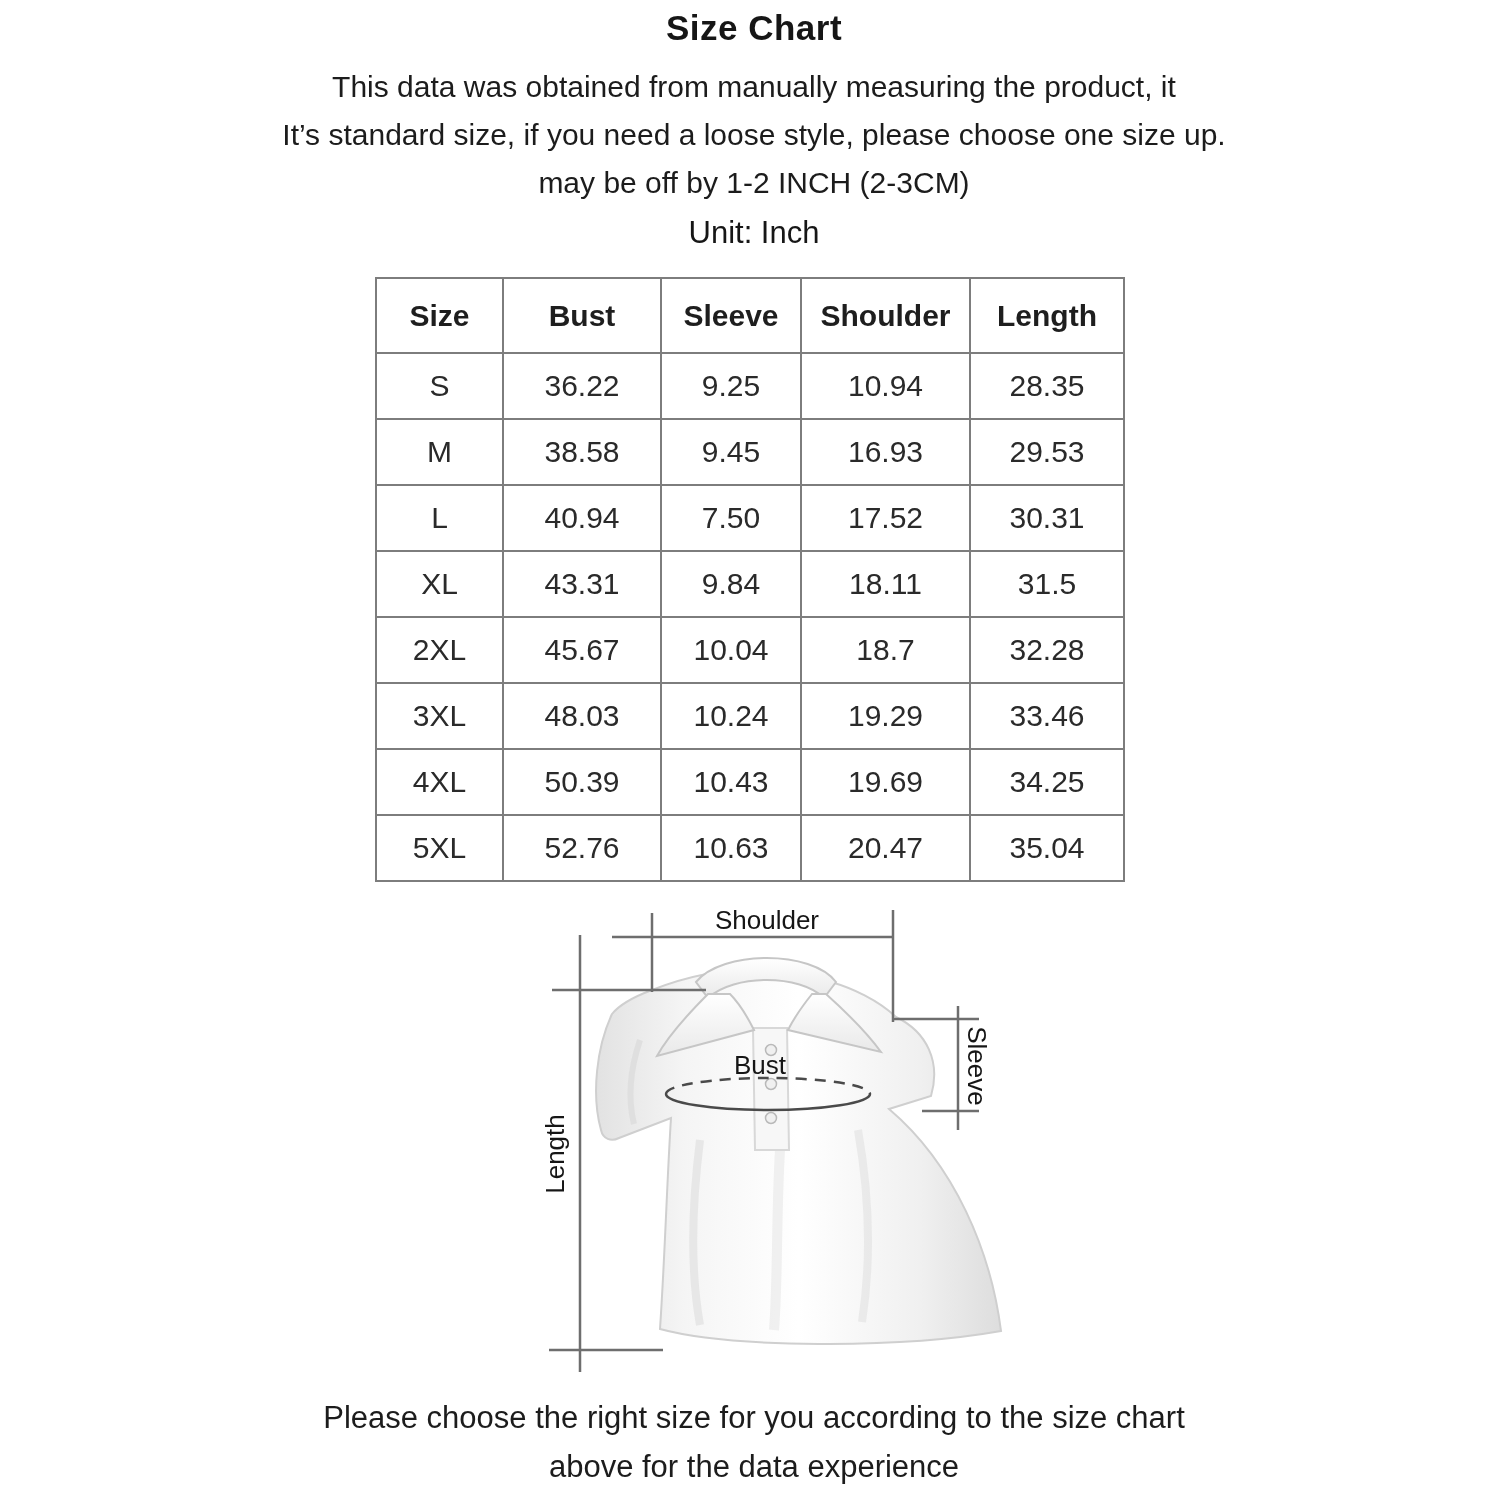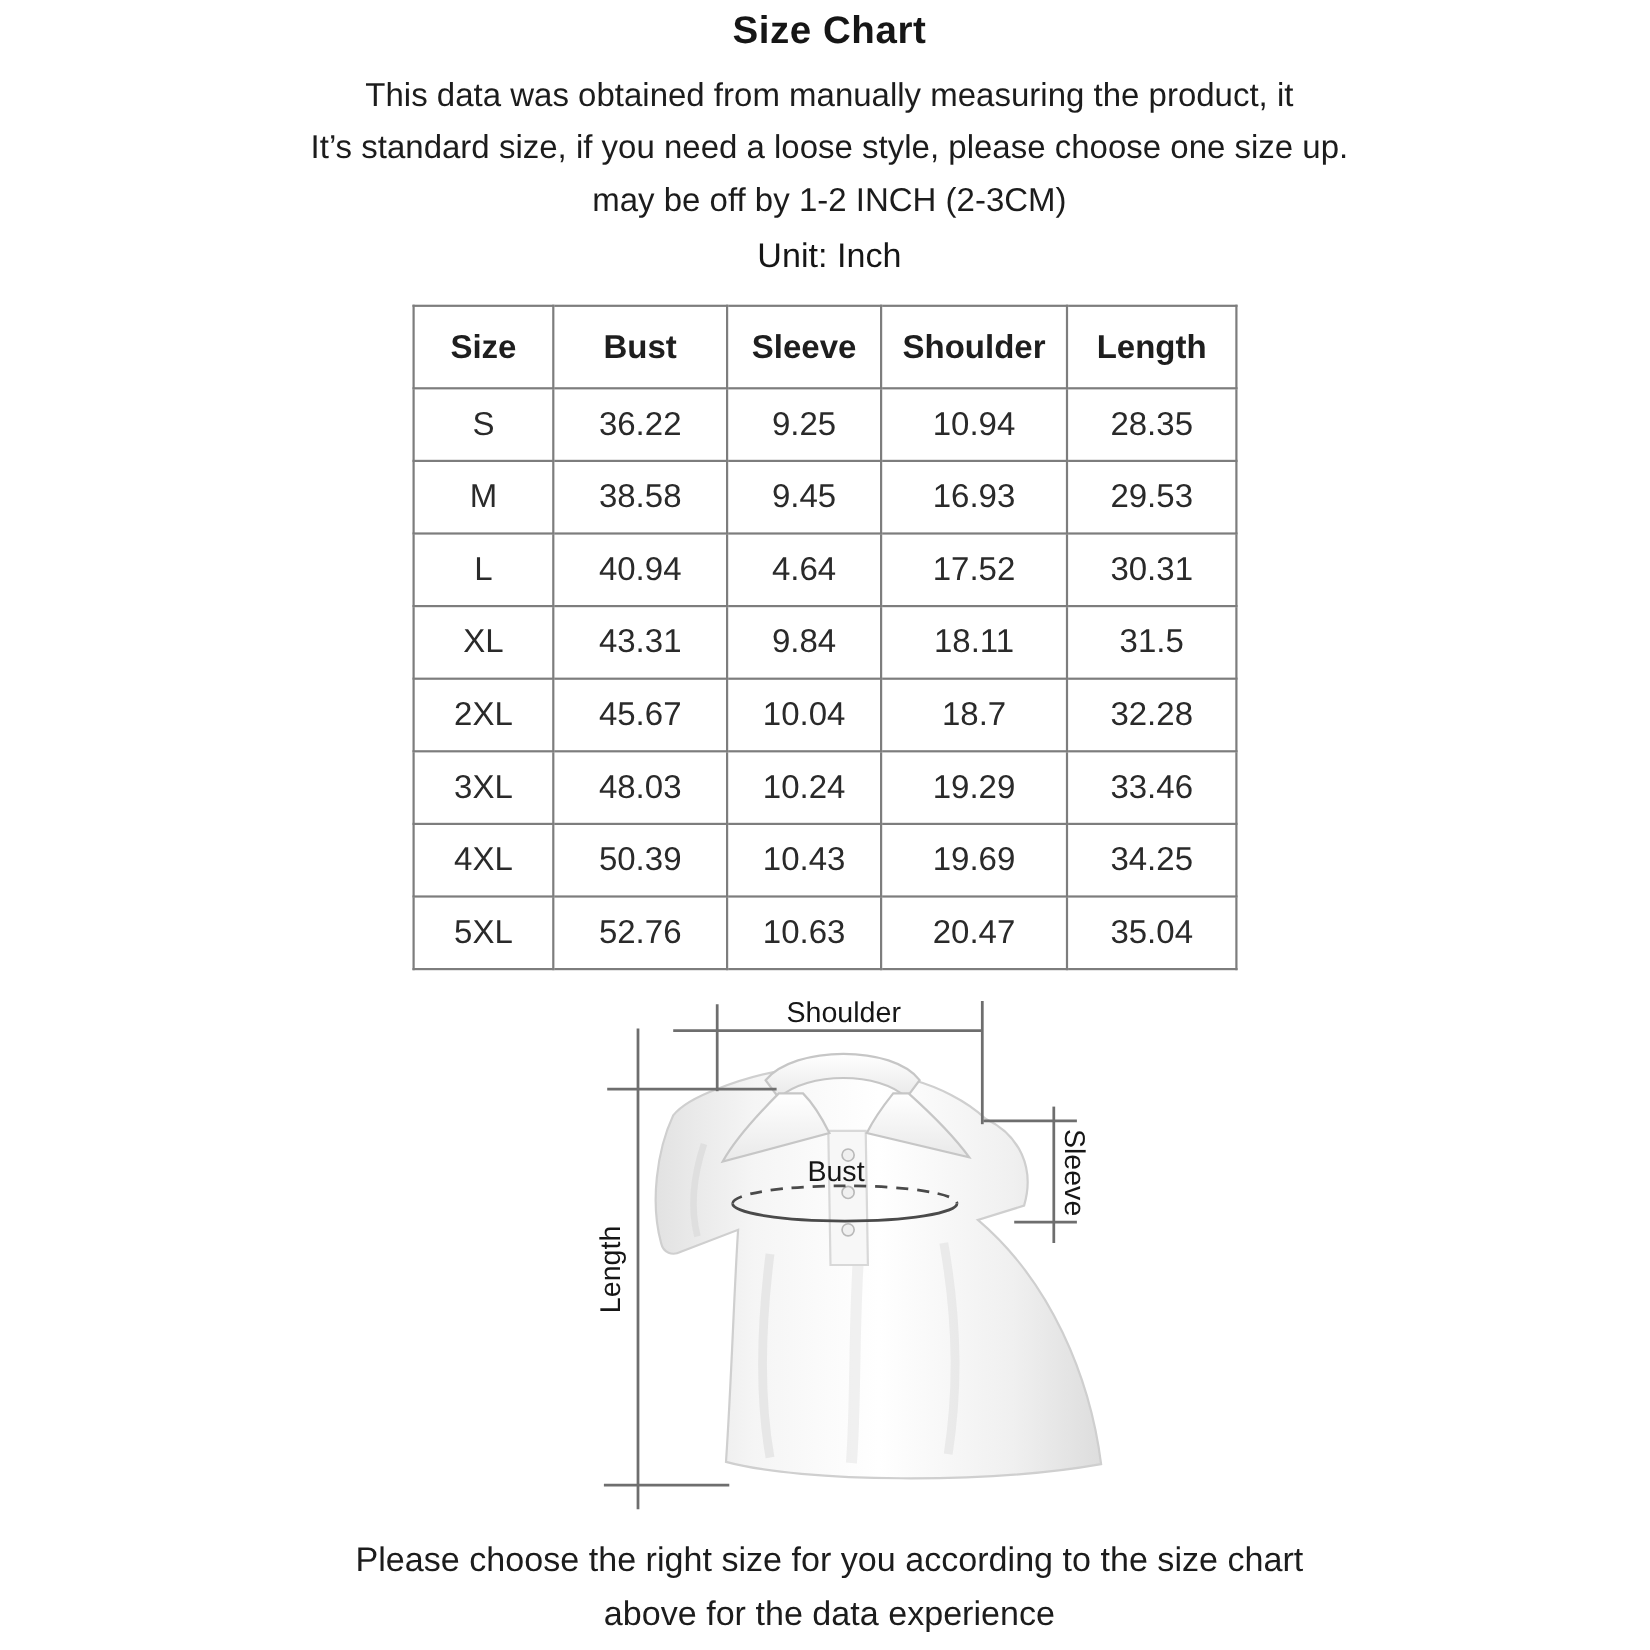--- a/index.html
+++ b/index.html
@@ -70,21 +70,21 @@
     <tr>
       <td>M</td>
       <td>38.58</td>
       <td>9.45</td>
       <td>16.93</td>
       <td>29.53</td>
     </tr>
     <tr>
       <td>L</td>
       <td>40.94</td>
-      <td>4.64</td>
+      <td>7.50</td>
       <td>17.52</td>
       <td>30.31</td>
     </tr>
     <tr>
       <td>XL</td>
       <td>43.31</td>
       <td>9.84</td>
       <td>18.11</td>
       <td>31.5</td>
     </tr>

